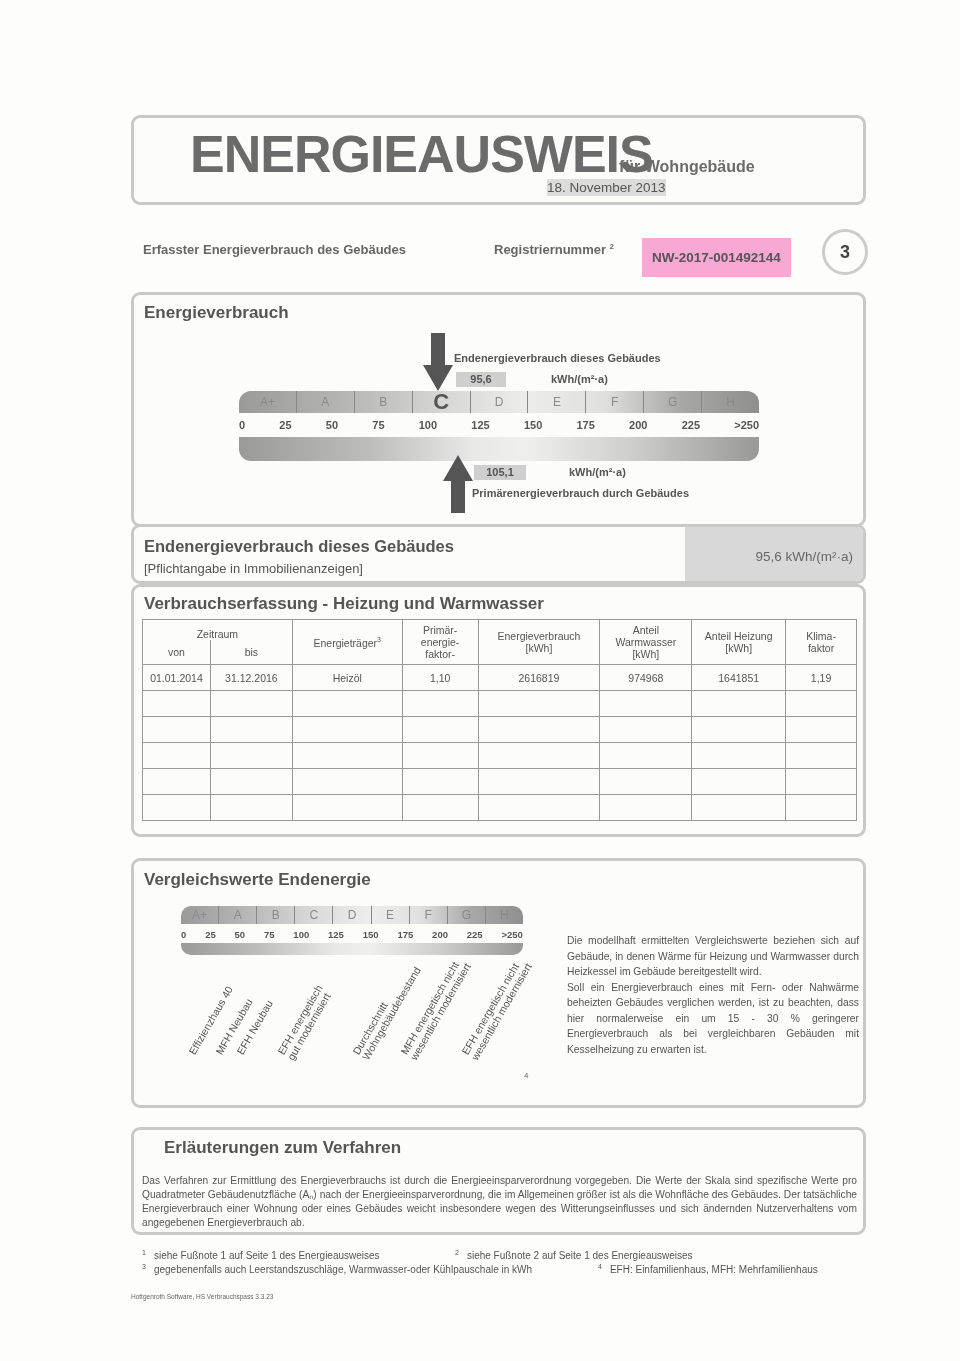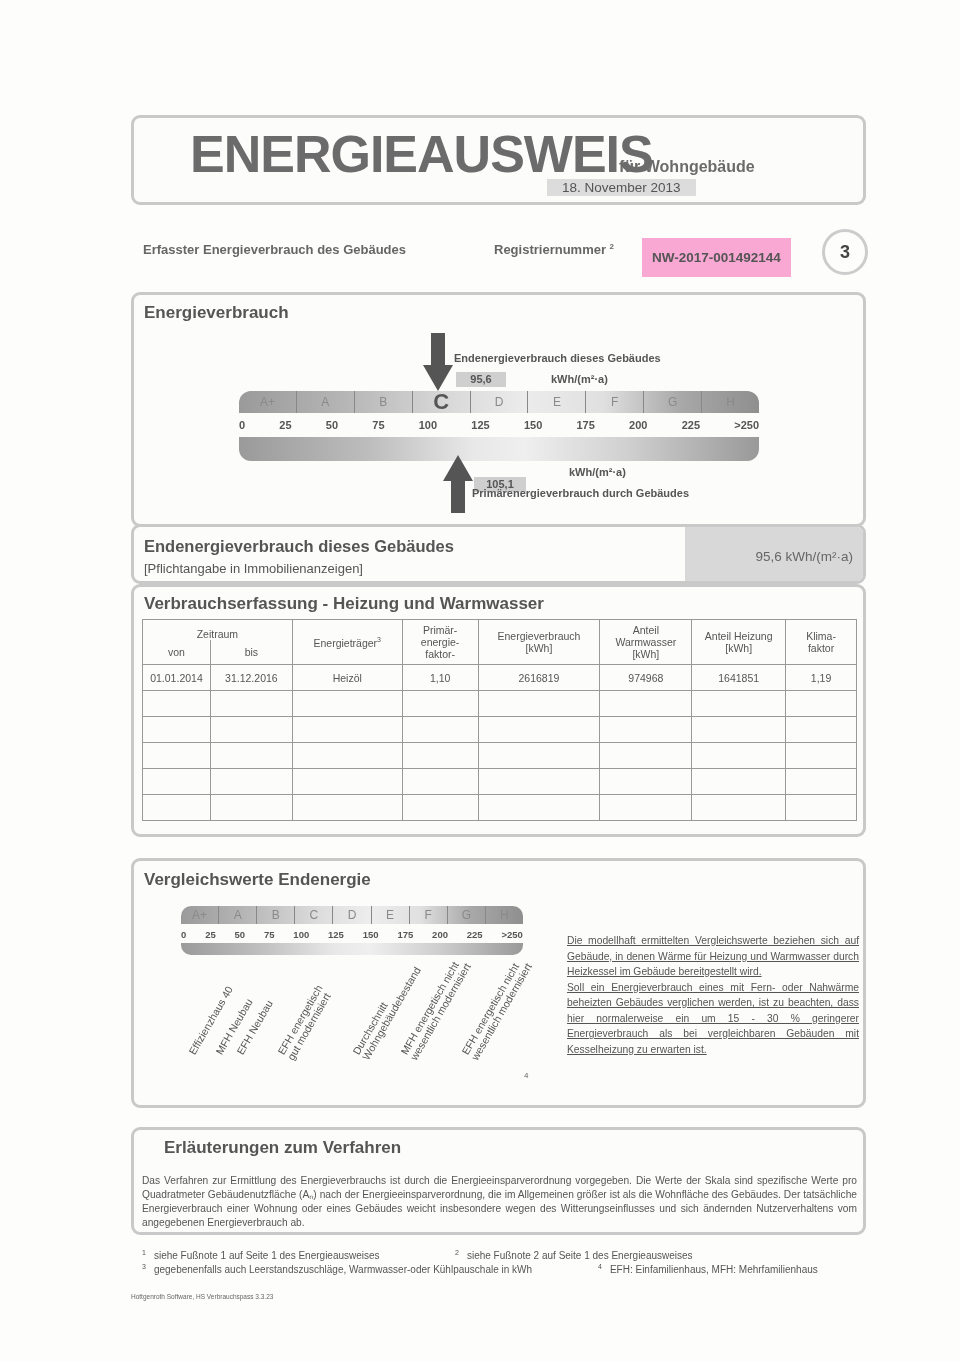--- a/index.html
+++ b/index.html
@@ -6,21 +6,21 @@
   body{width:960px;height:1361px;background:#fdfdfc;position:relative;overflow:hidden;
        font-family:"Liberation Sans",sans-serif;color:#333;}
   .box{position:absolute;border:3px solid #c9c9c9;border-radius:9px;background:#fcfcfb;box-sizing:border-box;}
   .abs{position:absolute;}
   
   #hdr{left:131px;top:115px;width:735px;height:90px;}
   #hdr .big{left:16px;top:10px;font-size:52px;font-weight:bold;color:#6b6b6b;letter-spacing:-1px;line-height:52px;margin-left:40px;}
   #hdr .sub{left:485px;top:40px;font-size:16px;font-weight:bold;color:#6b6b6b;}
   #hdr .law{left:16px;top:60px;font-size:13.5px;color:#555;}
   #hdr .law sup{font-size:9px;}
-  #hdr .date{left:413px;top:61px;background:#dcdcdc;padding:1px 15px;font-size:13.5px;color:#555;}
+  #hdr .date{left:413px;top:61px;background:#dcdcdc;padding:1px 0;font-size:13.5px;color:#555;}
   
   #reg .l{left:143px;top:242px;font-size:13px;font-weight:bold;color:#666;}
   #reg .r{left:494px;top:242px;font-size:13px;font-weight:bold;color:#666;}
   #reg .r sup{font-size:8px;}
   #reg .num{left:642px;top:238px;background:#f9a8d4;padding:12px 10px;font-size:13.5px;color:#555;font-weight:bold;}
   #reg .page{left:822px;top:229px;width:40px;height:40px;border:3px solid #ccc;border-radius:50%;
              font-size:18px;font-weight:bold;color:#444;text-align:center;line-height:40px;}
   
   #ev{left:131px;top:292px;width:735px;height:235px;}
   .sectitle{font-size:17px;font-weight:bold;color:#555;}
@@ -41,21 +41,21 @@
   
   #vb{left:131px;top:584px;width:735px;height:253px;}
   #vb .t{left:10px;top:7px;}
   table.vt{position:absolute;left:8px;top:32px;width:715px;border-collapse:collapse;font-size:10.5px;color:#555;}
   table.vt td,table.vt th{border:1px solid #999;text-align:center;font-weight:normal;padding:0;}
   table.vt thead th{height:32px;}
   table.vt tbody td{height:25px;}
   
   #vg{left:131px;top:858px;width:735px;height:250px;}
   .rot{position:absolute;transform-origin:left top;transform:rotate(-60deg);font-size:10.5px;color:#555;line-height:11px;white-space:nowrap;}
-  #vg .txt{left:433px;top:72px;width:292px;font-size:10.3px;line-height:15.5px;color:#555;text-align:justify;text-decoration:underline;}
+  #vg .txt{left:433px;top:72px;width:292px;font-size:10.3px;line-height:15.5px;color:#555;text-align:justify;}
   
   #er{left:131px;top:1127px;width:735px;height:108px;}
   #er .t{left:10px;top:8px;margin-left:20px;}
   #er .p{left:8px;top:44px;width:715px;font-size:10.2px;line-height:14px;color:#555;text-align:justify;}
   .fn{position:absolute;font-size:10px;color:#555;}
   .fn sup{font-size:7px;margin-right:8px;}
 </style>
 </head>
 <body>
 
@@ -110,21 +110,21 @@
   </div>
   <div class="vlabel" style="left:320px;top:57px;">Endenergieverbrauch dieses Gebäudes</div>
   <div class="valbox" style="left:322px;top:77px;width:50px;height:15px;line-height:15px;">95,6</div>
   <div class="unit" style="left:385px;top:78px;">kWh/(m²·a)</div>
 
   <div id="ev-arrow-bot" class="abs" style="top: 160px; width: 30px; height: 58px; left: 308.608px;">
     <svg width="30" height="58" viewBox="0 0 30 58">
         <polygon points="15,0 30,26 22,26 22,58 8,58 8,26 0,26" fill="#555"></polygon>
       </svg>
   </div>
-  <div class="valbox" style="left:340px;top:170px;width:52px;height:15px;line-height:15px;margin-top:12px;">105,1</div>
+  <div class="valbox" style="left:340px;top:170px;width:52px;height:15px;line-height:15px;">105,1</div>
   <div class="unit" style="left:403px;top:171px;">kWh/(m²·a)</div>
   <div class="vlabel" style="left:338px;top:192px;">Primärenergieverbrauch durch Gebäudes</div>
 </div>
 
 <div id="pf" class="box">
   <div class="abs t">Endenergieverbrauch dieses Gebäudes</div>
   <div class="abs s">[Pflichtangabe in Immobilienanzeigen]</div>
   <div class="abs v">95,6 kWh/(m²·a)</div>
 </div>
 

